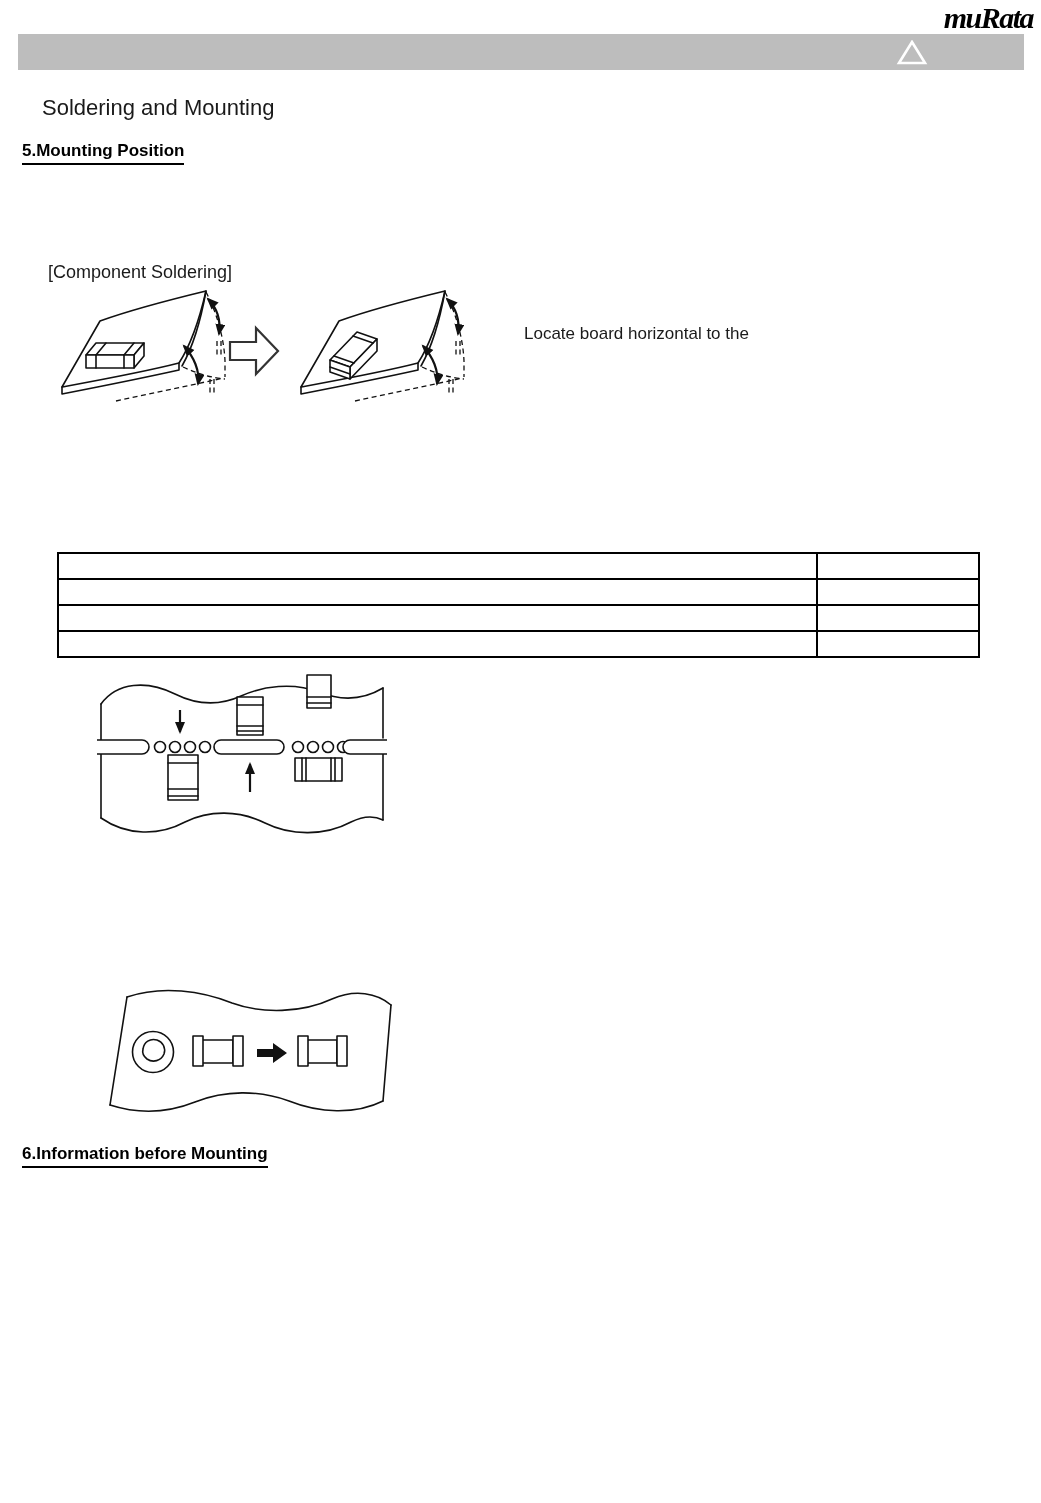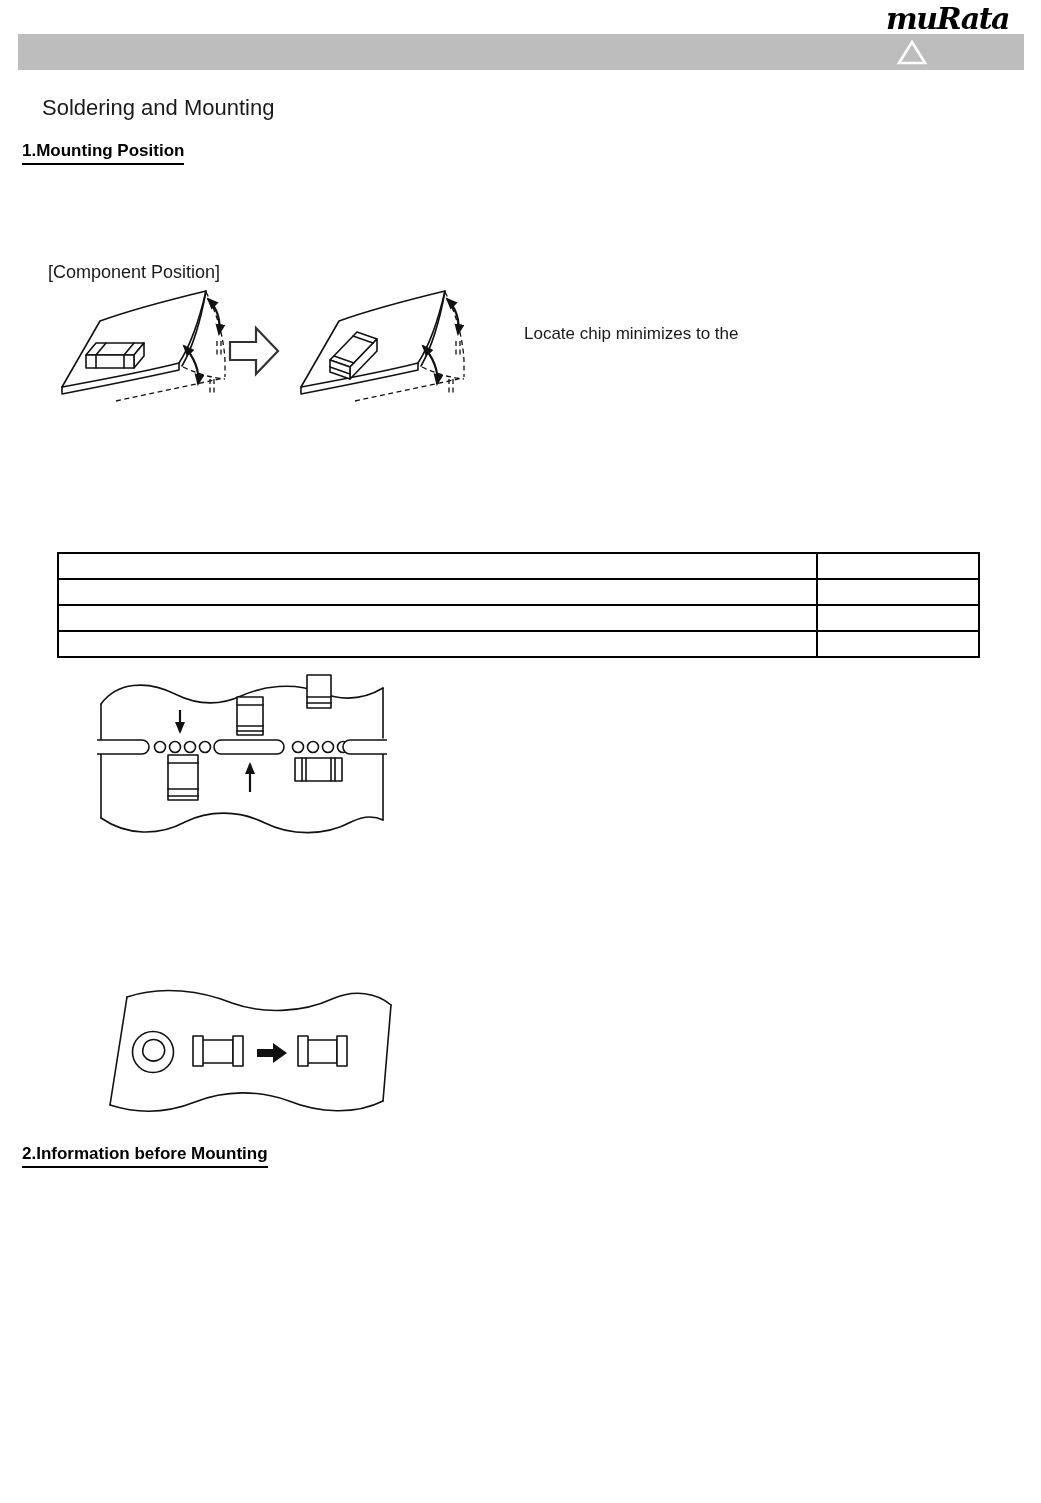--- a/index.html
+++ b/index.html
@@ -29,34 +29,34 @@
   svg .ln{stroke:#111;fill:none;stroke-width:1.6;stroke-linejoin:round;stroke-linecap:round;}
   svg .lnw{stroke:#111;fill:#fff;stroke-width:1.6;stroke-linejoin:round;}
   svg .dash{stroke:#111;fill:none;stroke-width:1.3;stroke-dasharray:5 3.5;}
   svg .arr{stroke:#111;fill:none;stroke-width:2.2;}
 </style>
 </head>
 <body>
 
 <div id="page">
 
-  <div class="abs logo" style="top:1px;right:32px;">muRata</div>
+  <div class="abs logo" style="top:1px;right:8px;font-family:Liberation Serif, serif;">muRata</div>
 
   <div class="abs graybar" style="left:18px;top:34px;width:1006px;height:36px;"></div>
   <svg class="abs" style="left:896px;top:40px;" width="32" height="26" aria-hidden="true">
     <polygon points="16,2 29,23 3,23" fill="none" stroke="#fff" stroke-width="2.6"></polygon>
   </svg>
 
   <div class="abs title" style="left:42px;top:95px;">Soldering and Mounting</div>
 
   <div class="abs" style="left:22px;top:141px;">
-    <span class="h-ul">1.Mounting Position</span>
+    <span class="h-ul">5.Mounting Position</span>
   </div>
 
-  <div class="abs body-text" style="left:48px;top:261px;">[Component Position]</div>
+  <div class="abs body-text" style="left:48px;top:261px;">[Component Soldering]</div>
 
   <svg class="abs" style="left:48px;top:283px;" width="195" height="122" viewBox="0 0 195 122">
     <defs>
       <marker id="ah1" markerWidth="14" markerHeight="12" refX="10" refY="5" orient="auto-start-reverse" markerUnits="userSpaceOnUse">
         <path d="M0,0 L12,5 L0,10 Z" fill="#111"></path>
       </marker>
     </defs>
 
     <path class="lnw" d="M14,104 L52,38 C88,25 125,16 158,8 C152,34 144,60 131,80 C96,89 52,97 14,104 Z"></path>
     <path class="ln" d="M14,104 L14,111 C55,103 95,95 131,87 L131,80"></path>
@@ -98,21 +98,21 @@
     <path class="dash" d="M162,96 L162,110 M166,96 L166,110"></path>
     <path class="arr" d="M160,16 C169,25 173,37 171,51" marker-start="url(#ah2)" marker-end="url(#ah2)"></path>
     <path class="arr" d="M136,63 C146,74 152,88 150,101" marker-start="url(#ah2)" marker-end="url(#ah2)"></path>
 
     <path class="lnw" d="M43,77 L70,49 L90,56 L63,84 Z"></path>
     <path class="lnw" d="M63,84 L90,56 L90,68 L63,96 Z"></path>
     <path class="lnw" d="M43,77 L63,84 L63,96 L43,89 Z"></path>
     <path class="ln" d="M66,53 L86,60 M47,73 L67,80 M43,84 L63,91"></path>
   </svg>
 
-  <div class="abs note-text" style="left:524px;top:324px;">Locate chip minimizes to the</div>
+  <div class="abs note-text" style="left:524px;top:324px;">Locate board horizontal to the</div>
 
   <table class="spec abs" style="left:57px;top:552px;">
     <tbody>
         <tr>
       <td class="c1"></td>
       <td class="c2"></td>
     </tr>
     <tr>
       <td class="c1"></td>
       <td class="c2"></td>
@@ -182,16 +182,16 @@
     <rect class="lnw" x="136" y="53" width="10" height="30"></rect>
 
     <polygon points="160,66 176,66 176,60 190,70 176,80 176,74 160,74" fill="#111"></polygon>
 
     <rect class="lnw" x="208" y="57" width="32" height="23"></rect>
     <rect class="lnw" x="201" y="53" width="10" height="30"></rect>
     <rect class="lnw" x="240" y="53" width="10" height="30"></rect>
   </svg>
 
   <div class="abs" style="left:22px;top:1144px;">
-    <span class="h-ul">2.Information before Mounting</span>
+    <span class="h-ul">6.Information before Mounting</span>
   </div>
 
 </div>
 
 </body></html>

